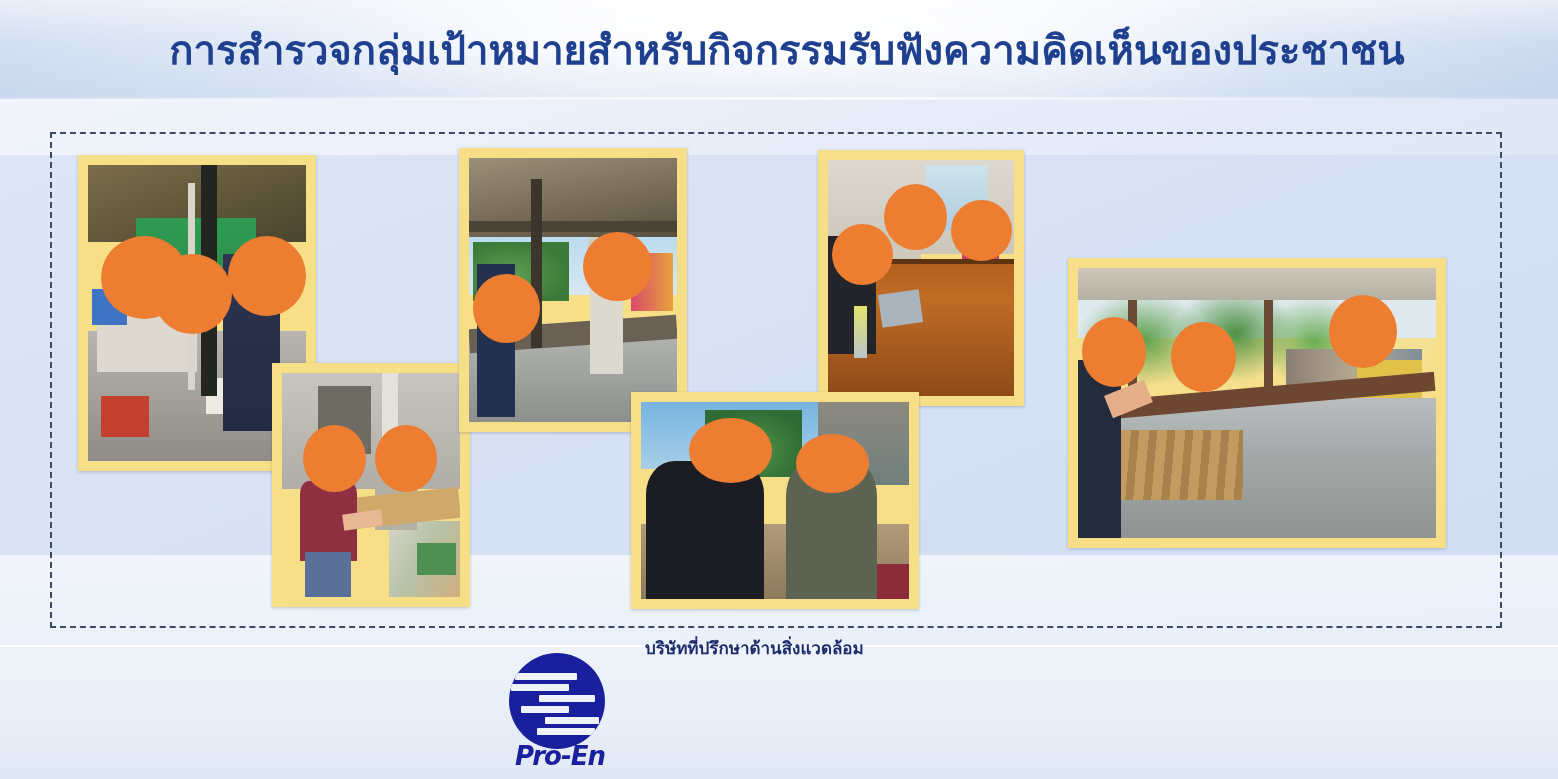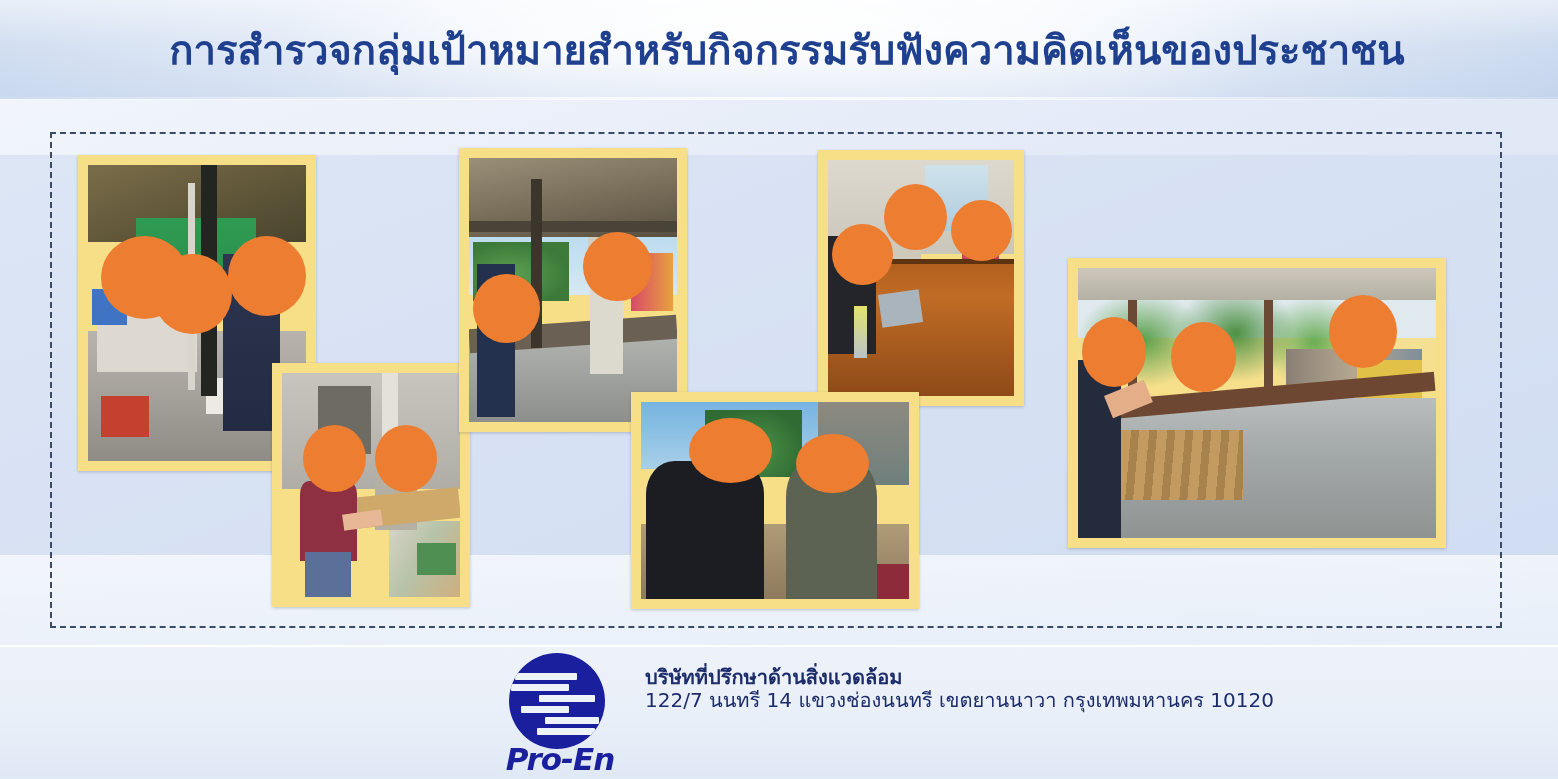--- a/index.html
+++ b/index.html
@@ -264,32 +264,32 @@
     background: #eef2f9;
     height: 7px;
     border-radius: 1px;
   }
   .logo-text {
     position: absolute;
     left: 0; top: 88px;
     width: 126px;
     text-align: center;
     font-family: "DejaVu Sans", "Liberation Sans", sans-serif;
-    font-size: 31px;
+    font-size: 26px;
     font-weight: bold;
     font-style: italic;
     color: #1a1f9e;
     letter-spacing: -1px;
   }
   .footer-text {
     position: absolute;
-    left: 645px; top: 666px;
+    left: 645px; top: 637px;
     width: 820px;
     color: #1c2c6b;
-    font-size: 20px;
+    font-size: 17px;
     line-height: 22.5px;
   }
   .footer-text .ln { white-space: nowrap; }
   .footer-text .b { font-weight: bold; }
 </style>
 </head>
 <body>
 
 <div id="slide">
 
@@ -418,16 +418,15 @@
       <div class="logo-stripe" style="left:30px; top:42px; width:56px;"></div>
       <div class="logo-stripe" style="left:12px; top:53px; width:48px;"></div>
       <div class="logo-stripe" style="left:36px; top:64px; width:54px;"></div>
       <div class="logo-stripe" style="left:28px; top:75px; width:58px;"></div>
     </div>
     <div class="logo-text">Pro-En</div>
   </div>
 
   <div class="footer-text">
     <div class="ln b">บริษัทที่ปรึกษาด้านสิ่งแวดล้อม</div>
-    <div class="ln">122/7 นนทรี 14 แขวงช่องนนทรี เขตยานนาวา กรุงเทพมหานคร 10120</div>
   </div>
 
 </div>
 
 </body></html>

